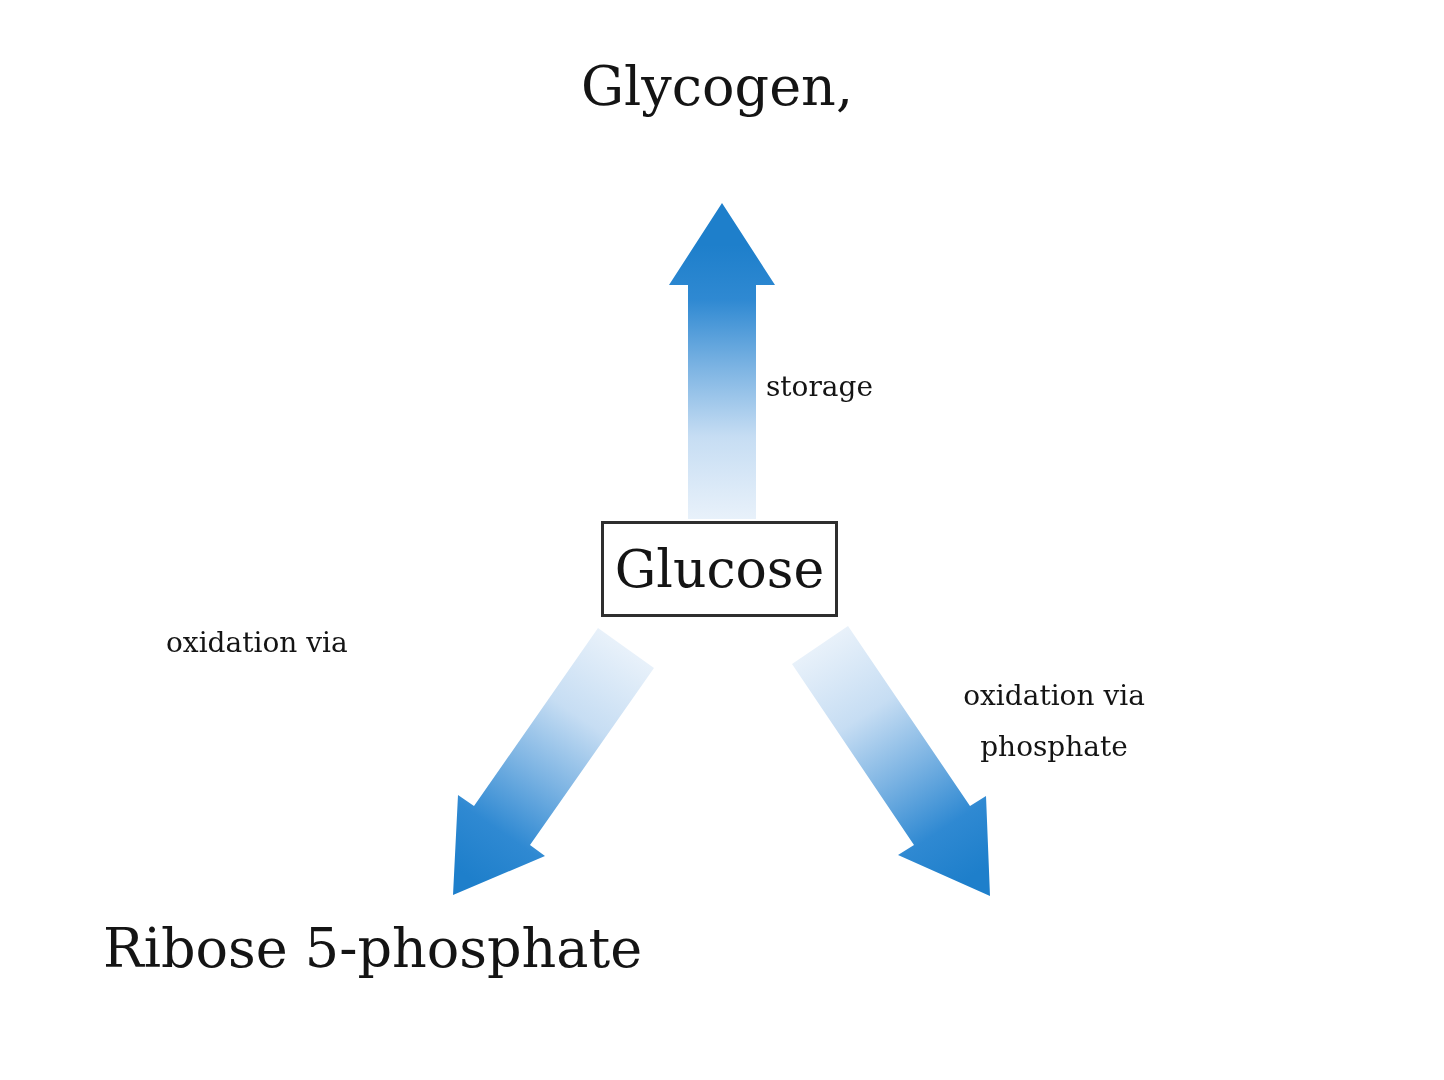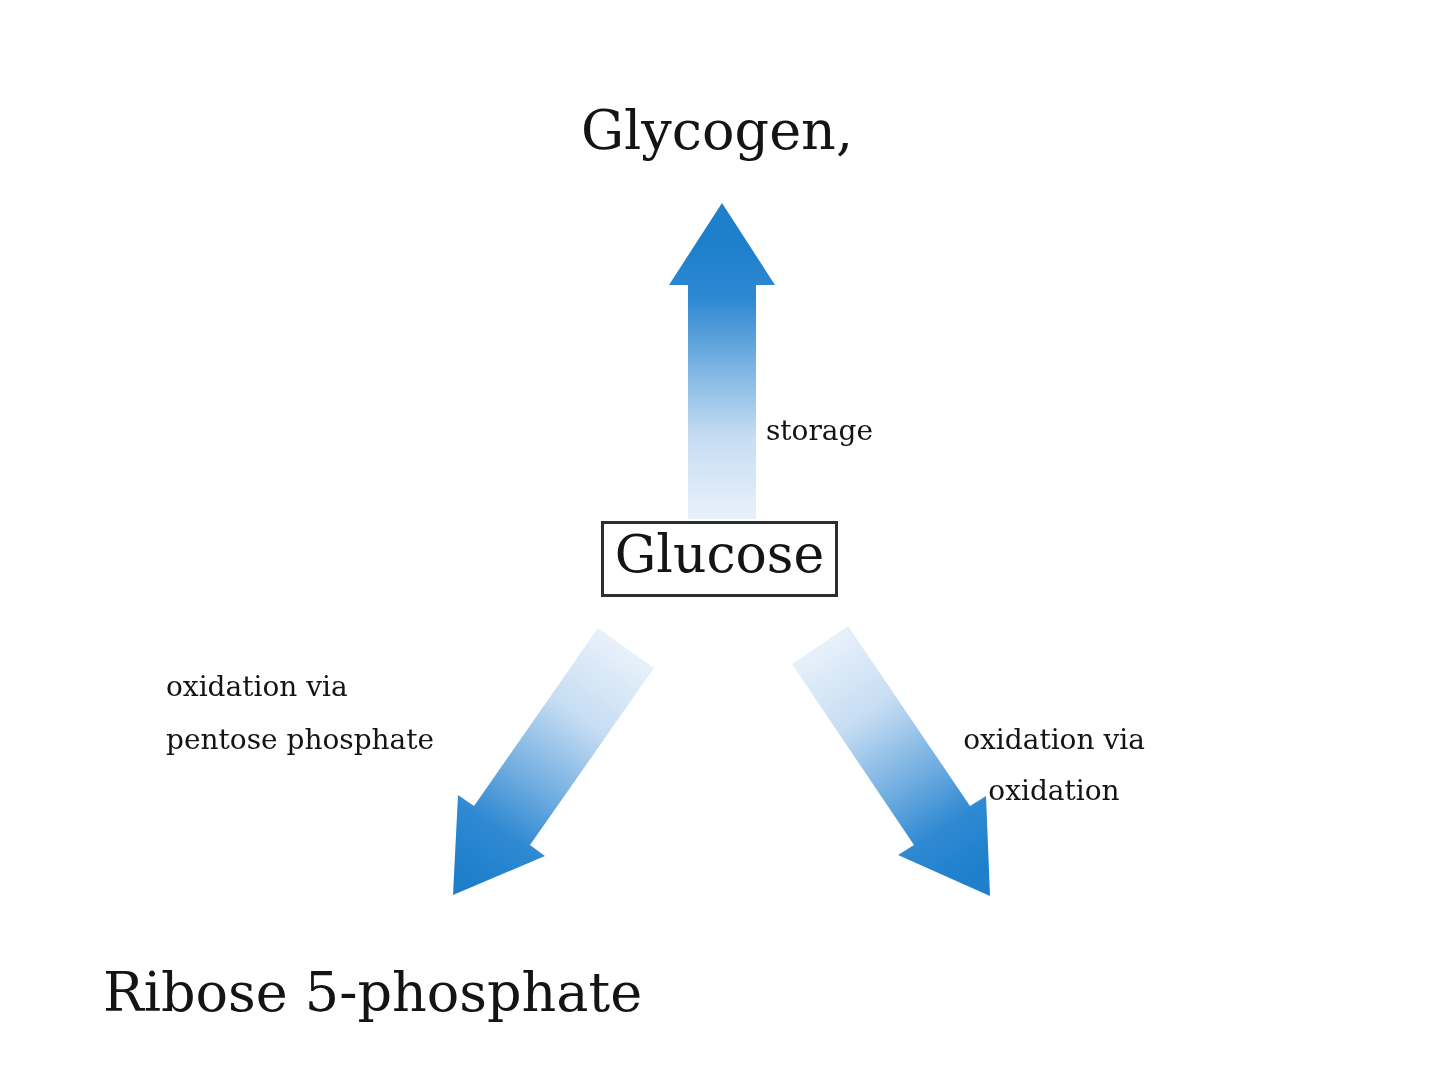--- a/index.html
+++ b/index.html
@@ -20,21 +20,20 @@
     position: absolute;
     left: 0;
     top: 0;
     width: 1444px;
     height: 1080px;
     display: block;
   }
   .label {
     position: absolute;
     white-space: nowrap;
-    margin-top: 44px;
   }
   .node-label {
     font-size: 54px;
     line-height: 58px;
     text-align: right;
   }
   .edge-label {
     font-size: 28px;
     line-height: 53px;
   }
@@ -46,26 +45,26 @@
   }
   .storage-label {
     left: 766px;
     top: 360px;
   }
   .glucose-box {
     position: absolute;
     left: 601px;
     top: 521px;
     width: 237px;
-    height: 76px;
+    height: 96px;
     box-sizing: border-box;
     border: 3px solid var(--border-color, #2e2e2e);
     background: #ffffff;
     display: flex;
-    align-items: flex-start;
+    align-items: center;
     justify-content: center;
     font-size: 52px;
   }
   .pentose-label {
     left: 166px;
     top: 616px;
     text-align: left;
   }
   .glycolysis-label {
     left: 1054px;
@@ -122,24 +121,23 @@
   </div>
 
   <div class="label edge-label storage-label">storage</div>
 
   <div class="glucose-box">
     <span>Glucose</span>
   </div>
 
   <div class="label edge-label pentose-label">
     <div>oxidation via</div>
-    <div>pentose phosphate</div>
   </div>
 
   <div class="label edge-label glycolysis-label">
     <div>oxidation via</div>
-    <div>oxidation</div>
+    <div>phosphate</div>
   </div>
 
   <div class="label node-label ribose-label">Ribose 5-phosphate</div>
 
 
 </div>
 
 </body></html>

